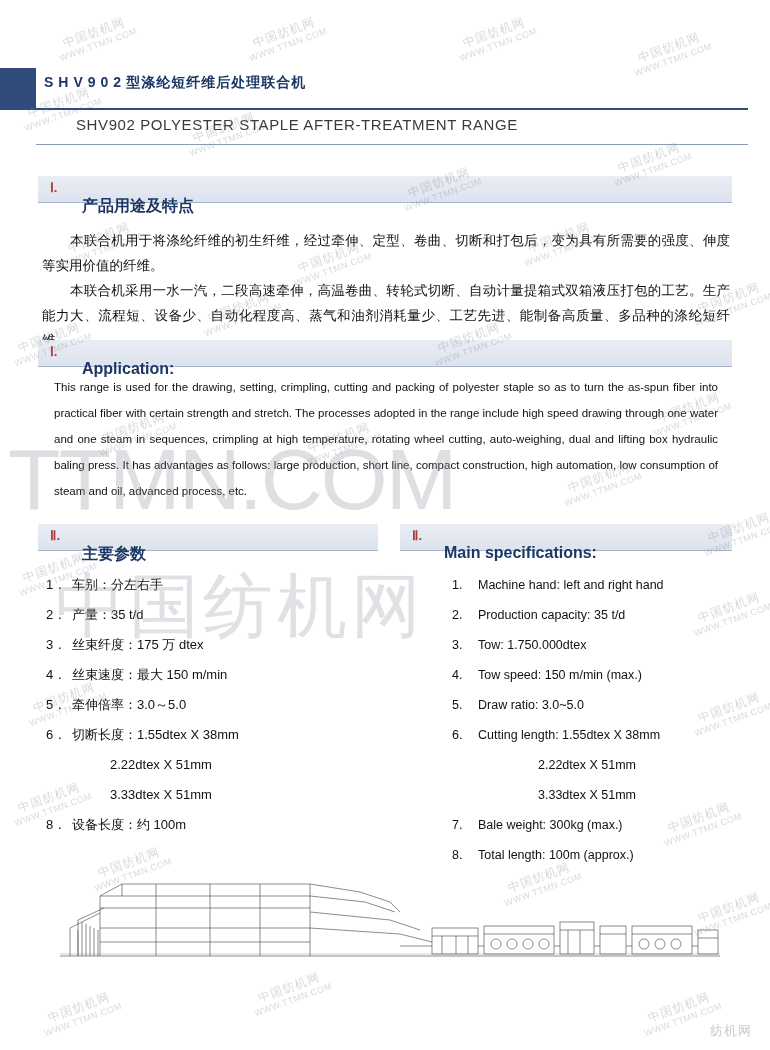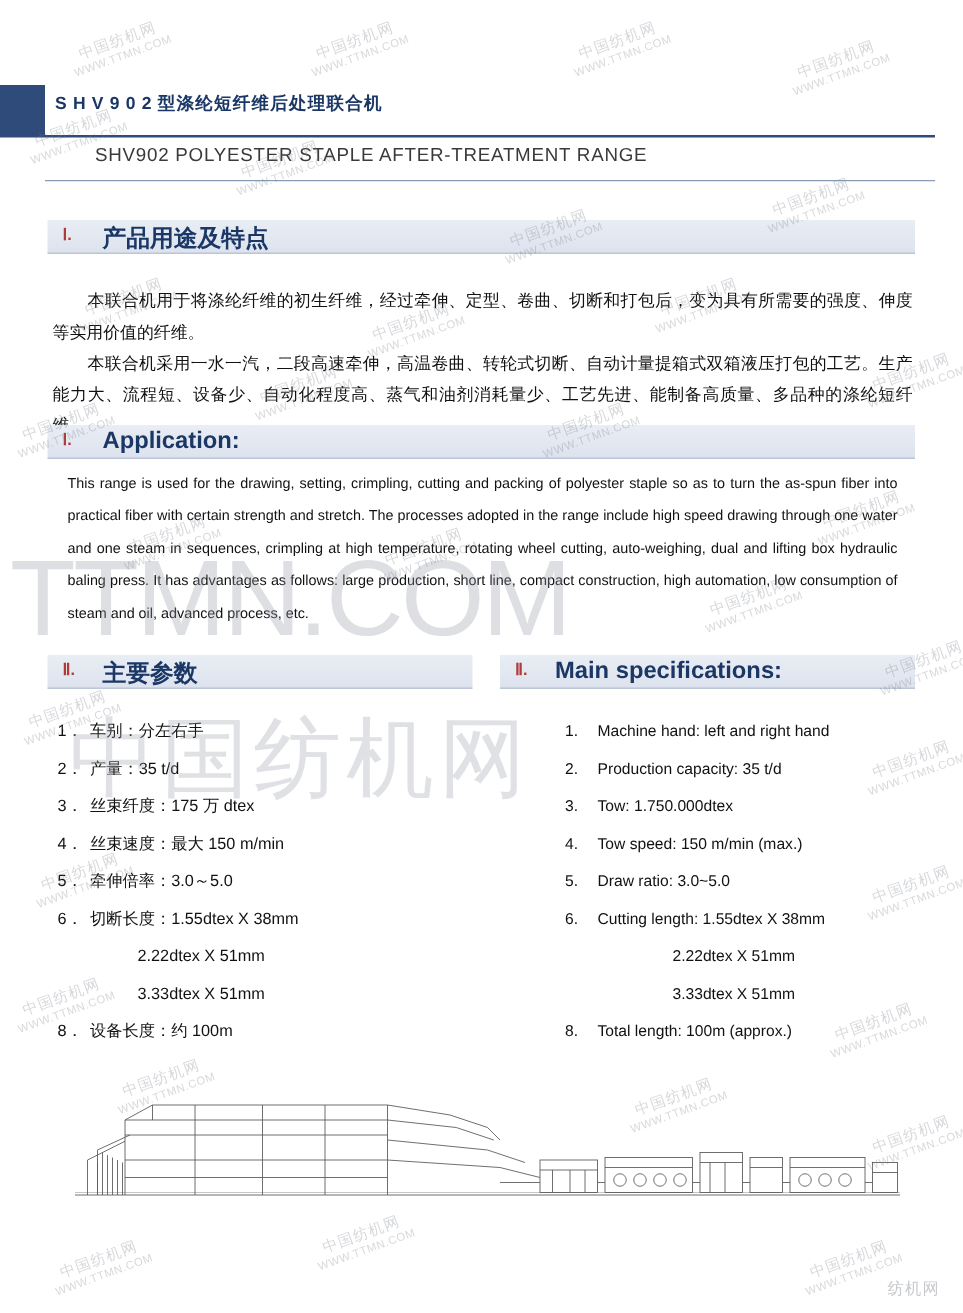--- a/index.html
+++ b/index.html
@@ -139,22 +139,22 @@
     position: absolute;
     left: 12px;
     top: 4px;
     font-size: 13px;
     font-weight: bold;
     color: #b03a3a;
   }
   .sec-head .txt {
     position: absolute;
     left: 44px;
-    top: 2px;
-    font-size: 19px;
+    top: 20px;
+    font-size: 16px;
     font-weight: bold;
     color: #1b3766;
   }
 
   #sec1-head { left: 38px; top: 176px; width: 694px; }
   #sec1-en-head { left: 38px; top: 340px; width: 694px; }
   #sec2-head { left: 38px; top: 524px; width: 340px; }
   #sec2-en-head { left: 400px; top: 524px; width: 332px; }
 
   
@@ -268,20 +268,21 @@
     </ul>
   <ul class="spec-list" id="spec-en">
       <li><span class="idx">1.</span><span>Machine hand: left and right hand</span></li>
       <li><span class="idx">2.</span><span>Production capacity: 35 t/d</span></li>
       <li><span class="idx">3.</span><span>Tow: 1.750.000dtex</span></li>
       <li><span class="idx">4.</span><span>Tow speed: 150 m/min (max.)</span></li>
       <li><span class="idx">5.</span><span>Draw ratio: 3.0~5.0</span></li>
       <li><span class="idx">6.</span><span>Cutting length: 1.55dtex X 38mm</span></li>
       <li class="sub"><span>2.22dtex X 51mm</span></li>
       <li class="sub"><span>3.33dtex X 51mm</span></li>
+      <li><span class="idx">7.</span><span>Bale weight: 300kg (max.)</span></li>
       <li><span class="idx">8.</span><span>Total length: 100m (approx.)</span></li>
     </ul>
 
   <div class="drawing">
     <svg width="660" height="95" viewBox="0 0 660 95" xmlns="http://www.w3.org/2000/svg">
       <g stroke="#5a5a5a" stroke-width="0.7" fill="none">
 
         <line x1="0" y1="88" x2="660" y2="88"></line>
         <line x1="0" y1="86" x2="660" y2="86" stroke="#8a8a8a" stroke-width="0.4"></line>
 

